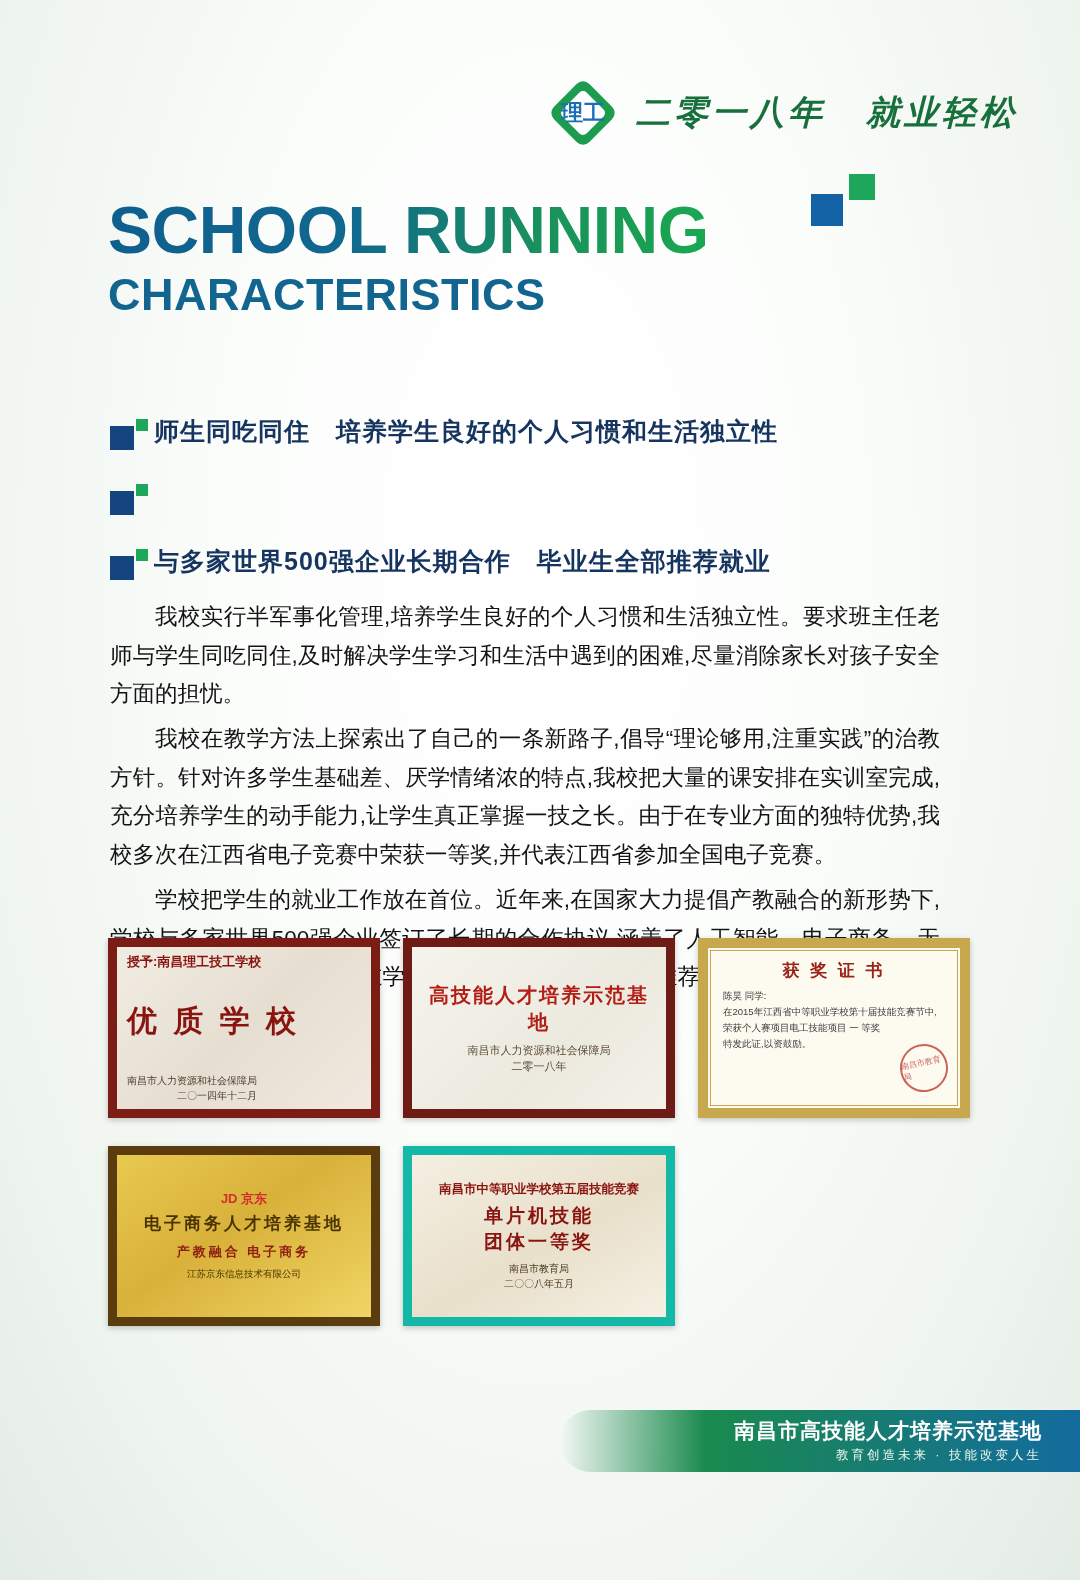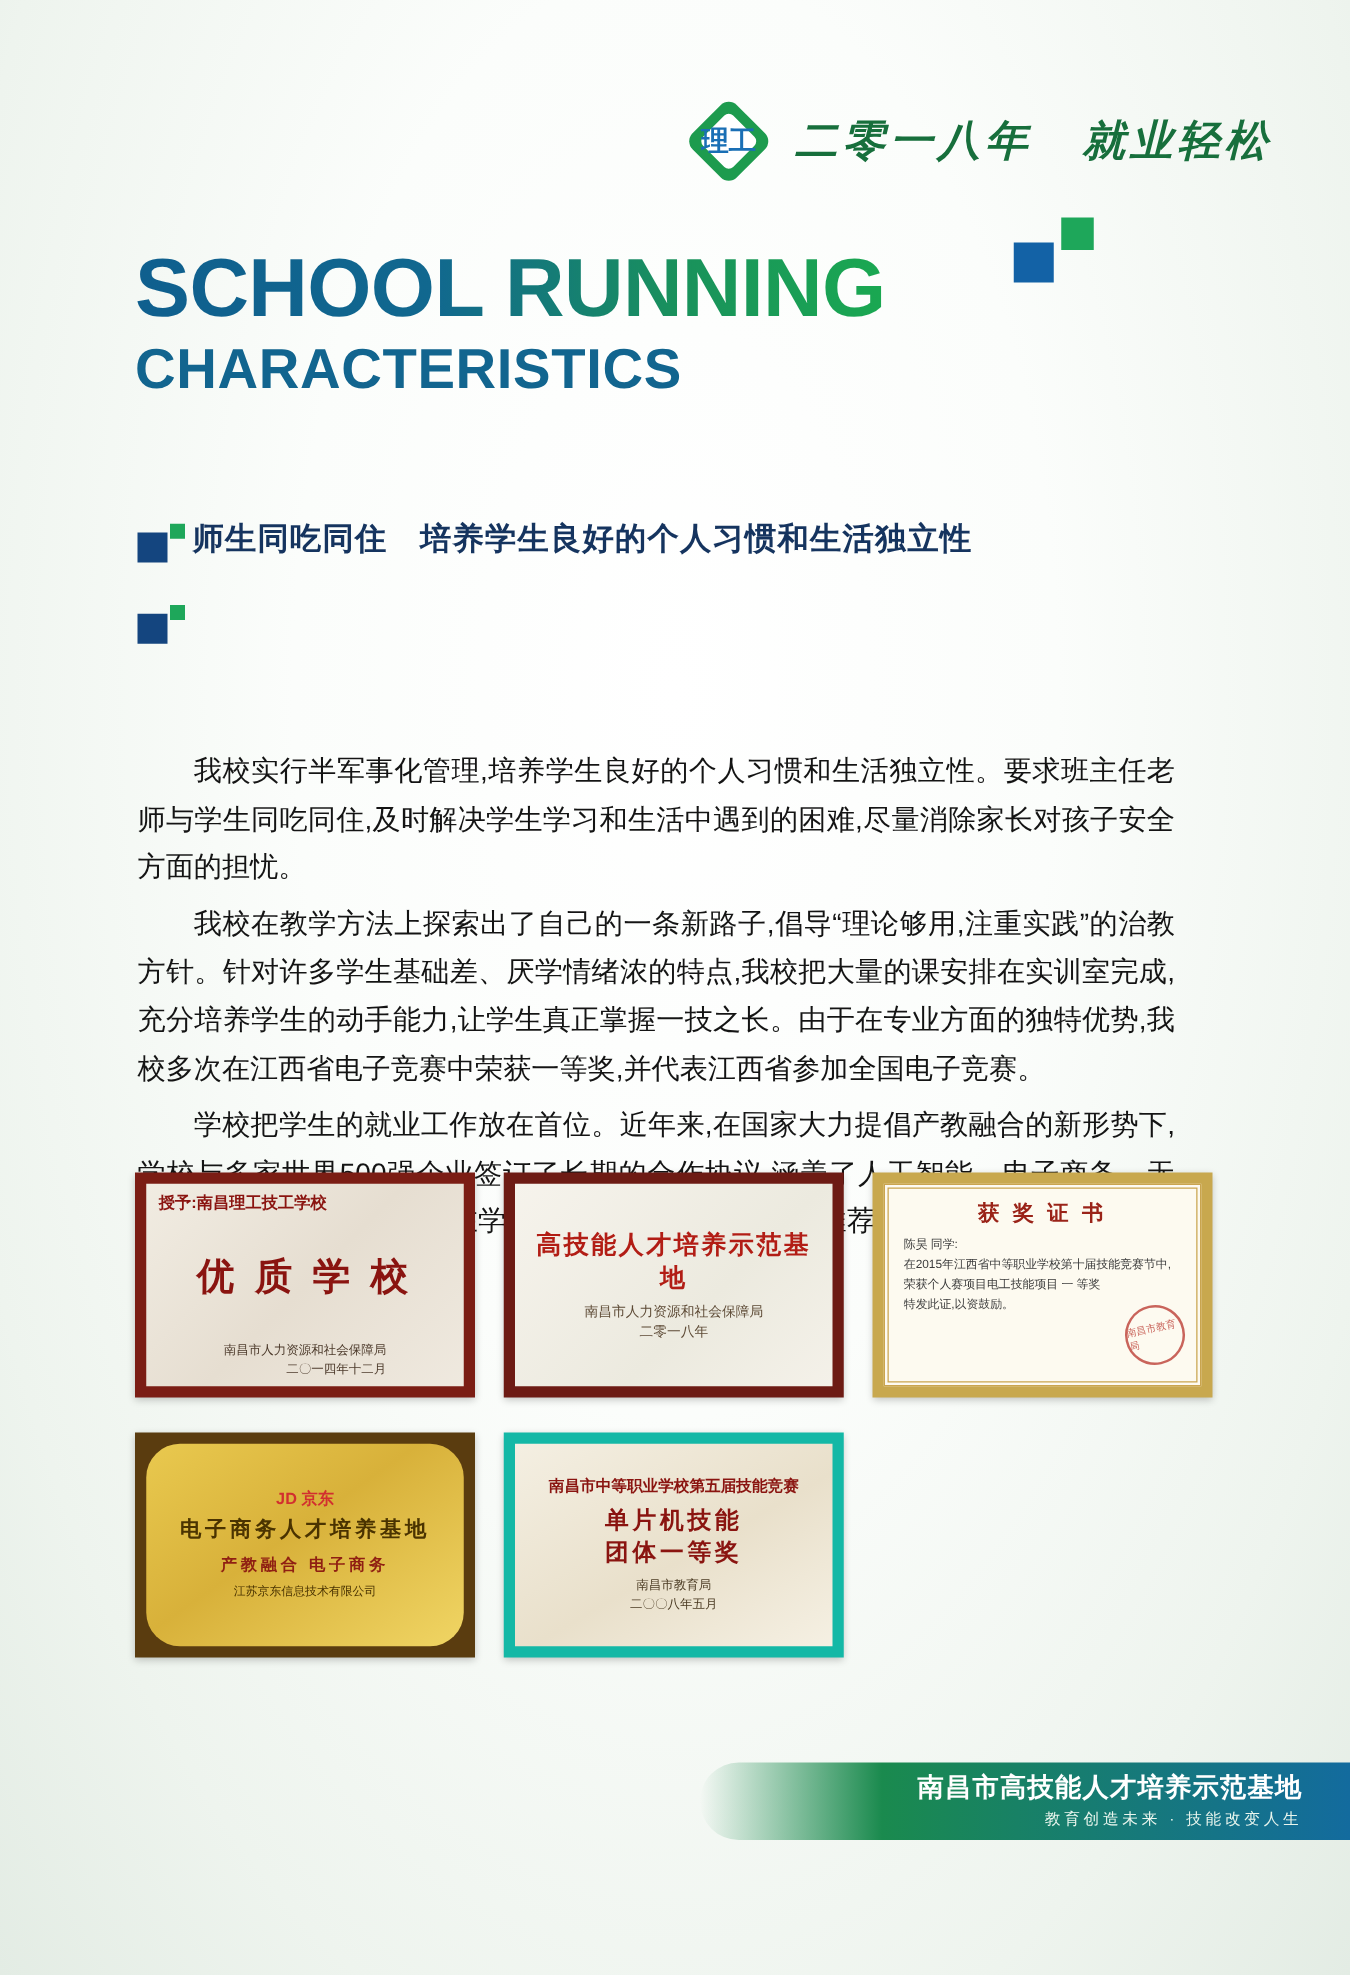--- a/index.html
+++ b/index.html
@@ -255,21 +255,21 @@
     font-size: 10px;
     line-height: 1.5;
     margin-top: 6px;
   }
 
   
   .cert-1 { background: #7b1d14; padding: 9px; }
   .cert-1 .inner {
     background: linear-gradient(135deg, #f1ece2 0%, #e6ded1 50%, #efe9df 100%);
     justify-content: space-between;
-    align-items: center;
+    align-items: flex-start;
   }
   .cert-1 .cert-top { color: #8a1410; font-weight: bold; font-size: 13px; }
   .cert-1 .cert-main { color: #8a1410; font-size: 30px; text-align: center; }
   .cert-1 .cert-foot { color: #4d3b2c; text-align: right; }
 
   
   .cert-2 { background: #6d1b14; padding: 9px; }
   .cert-2 .inner { background: linear-gradient(135deg,#f6f3ec 0%, #eceadf 60%, #f4f1e9 100%); }
   .cert-2 .cert-main { color: #b21d15; font-size: 20px; letter-spacing: 2px; }
   .cert-2 .cert-sub { color: #5d4a35; }
@@ -305,21 +305,21 @@
   .cert-4 .stamp {
     position: absolute; right: 22px; bottom: 26px;
     width: 44px; height: 44px; border-radius: 50%;
     border: 2px solid #b8332a; color: #b8332a;
     font-size: 8px; display: flex; align-items: center; justify-content: center;
     transform: rotate(-12deg); opacity: .75;
   }
 
   
   .cert-5 { background: #5a3c0f; padding: 7px; }
-  .cert-5 .inner { background: linear-gradient(145deg,#e9c94f 0%, #d8b13a 45%, #f0d564 100%); border-radius: 27px; }
+  .cert-5 .inner { background: linear-gradient(145deg,#e9c94f 0%, #d8b13a 45%, #f0d564 100%); }
   .cert-5 .jd {
     font-size: 13px; font-weight: bold; color: #d22f2f; margin-bottom: 4px;
   }
   .cert-5 .cert-main { color: #4a3300; font-size: 17px; letter-spacing: 3px; }
   .cert-5 .cert-sub2 {
     color: #8f1f12; font-weight: bold; font-size: 13px; letter-spacing: 3px; margin-top: 8px;
   }
   .cert-5 .cert-foot { color: #4a3300; font-size: 9.5px; }
 
   
@@ -396,20 +396,27 @@
         <i class="b2"></i>
       </span>
     <span class="bullet-text"><span>师生同吃同住</span><span class="sep"></span><span>培养学生良好的个人习惯和生活独立性</span></span>
   </div>
   <div class="bullet-row">
     <span class="bullet-mark">
         <i class="b1"></i>
         <i class="b2"></i>
       </span>
   </div>
+  <div class="bullet-row">
+    <span class="bullet-mark">
+        <i class="b1"></i>
+        <i class="b2"></i>
+      </span>
+    <span class="bullet-text"><span>与多家世界500强企业长期合作</span><span class="sep"></span><span>毕业生全部推荐就业</span></span>
+  </div>
 </div>
 
 <div class="body-copy">
   <p>我校实行半军事化管理,培养学生良好的个人习惯和生活独立性。要求班主任老师与学生同吃同住,及时解决学生学习和生活中遇到的困难,尽量消除家长对孩子安全方面的担忧。</p>
   <p>我校在教学方法上探索出了自己的一条新路子,倡导“理论够用,注重实践”的治教方针。针对许多学生基础差、厌学情绪浓的特点,我校把大量的课安排在实训室完成,充分培养学生的动手能力,让学生真正掌握一技之长。由于在专业方面的独特优势,我校多次在江西省电子竞赛中荣获一等奖,并代表江西省参加全国电子竞赛。</p>
   <p>学校把学生的就业工作放在首位。近年来,在国家大力提倡产教融合的新形势下,学校与多家世界500强企业签订了长期的合作协议,涵盖了人工智能、电子商务、无人机操控等各个方面。现在学校每年的毕业生都能全部推荐就业,而且待遇优厚,可以说“选择理工,就业轻松”!</p>
 </div>
 
 <div class="cert-grid">
 

